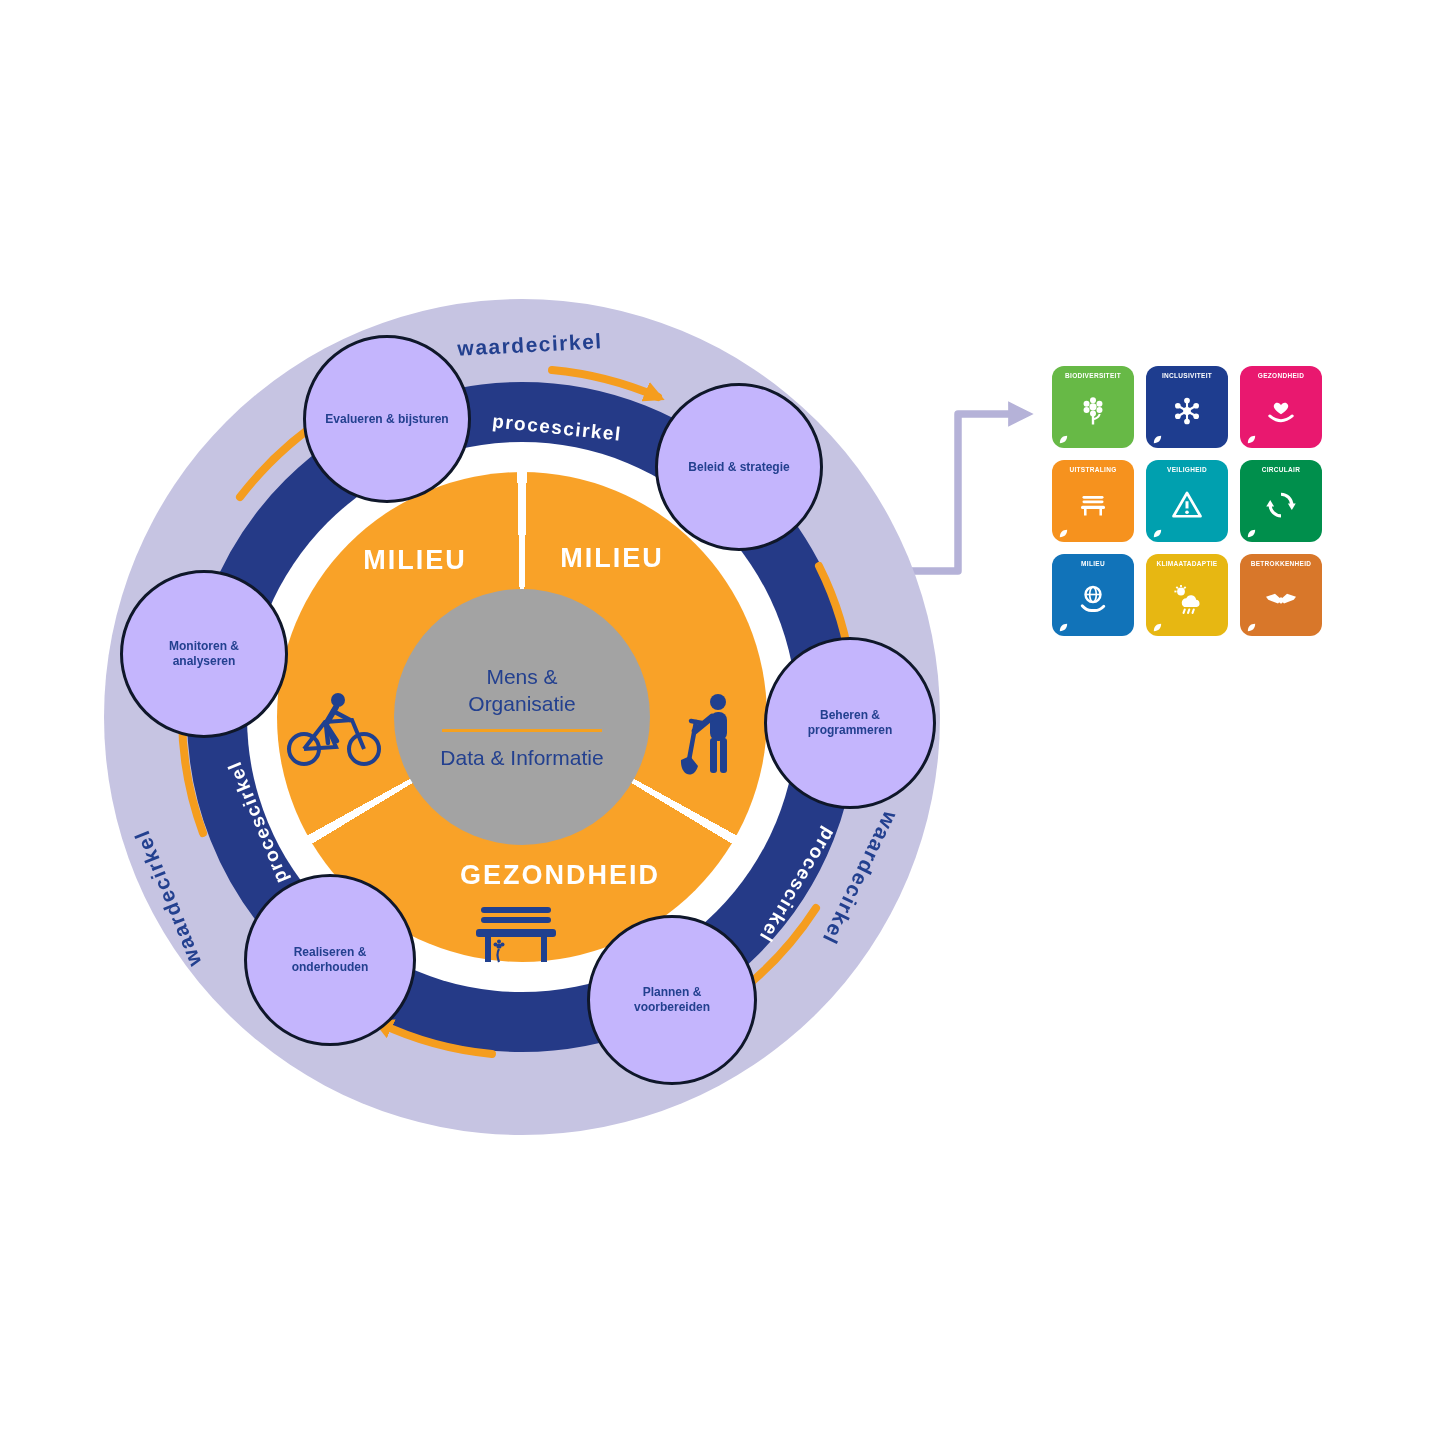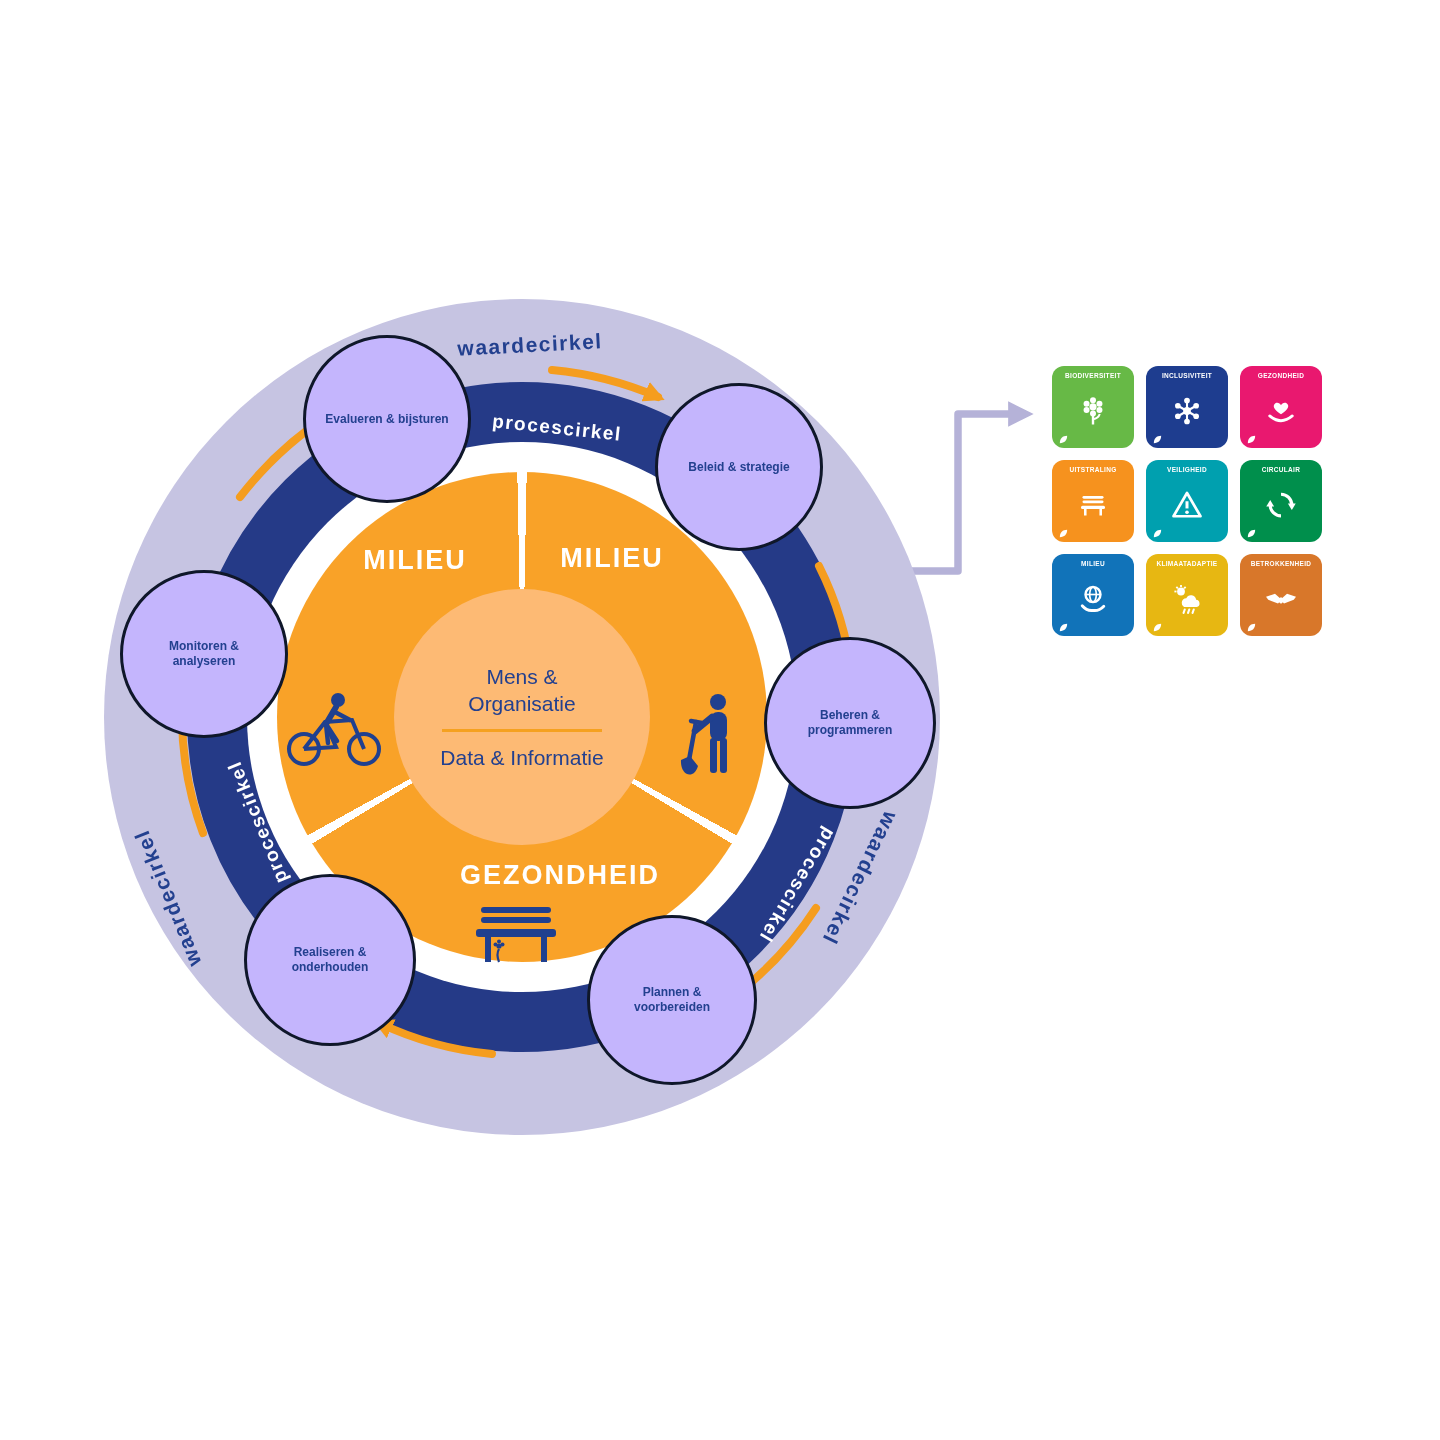--- a/index.html
+++ b/index.html
@@ -28,21 +28,21 @@
               font-weight:bold;letter-spacing:1.5px;}
   .ring-label.wc{color:#23408f;font-size:21px;}
   .ring-label.pc{color:#ffffff;font-size:19px;}
 
   .sec-label{position:absolute;transform:translate(-50%,-50%);color:#ffffff;font-weight:bold;
              font-size:27px;letter-spacing:2px;white-space:nowrap;z-index:6;}
 
   .sec-icon{position:absolute;z-index:6;}
 
   .center-disc{position:absolute;left:290px;top:290px;width:256px;height:256px;border-radius:50%;
-               background:#fdba74;z-index:6;display:flex;flex-direction:column;align-items:center;
+               background:#a3a3a3;z-index:6;display:flex;flex-direction:column;align-items:center;
                justify-content:center;gap:12px;}
   .center-text{width:180px;text-align:center;color:#23408f;font-size:21px;line-height:1.3;}
   .center-divider{width:160px;height:3px;background:#f5a120;}
 
   .node{position:absolute;border-radius:50%;background:#c4b5fd;border:3px solid #0f172a;
         box-sizing:border-box;display:flex;align-items:center;justify-content:center;
         text-align:center;color:#23408f;font-weight:bold;font-size:12px;line-height:1.25;
         padding:14px;z-index:7;}
 
   

